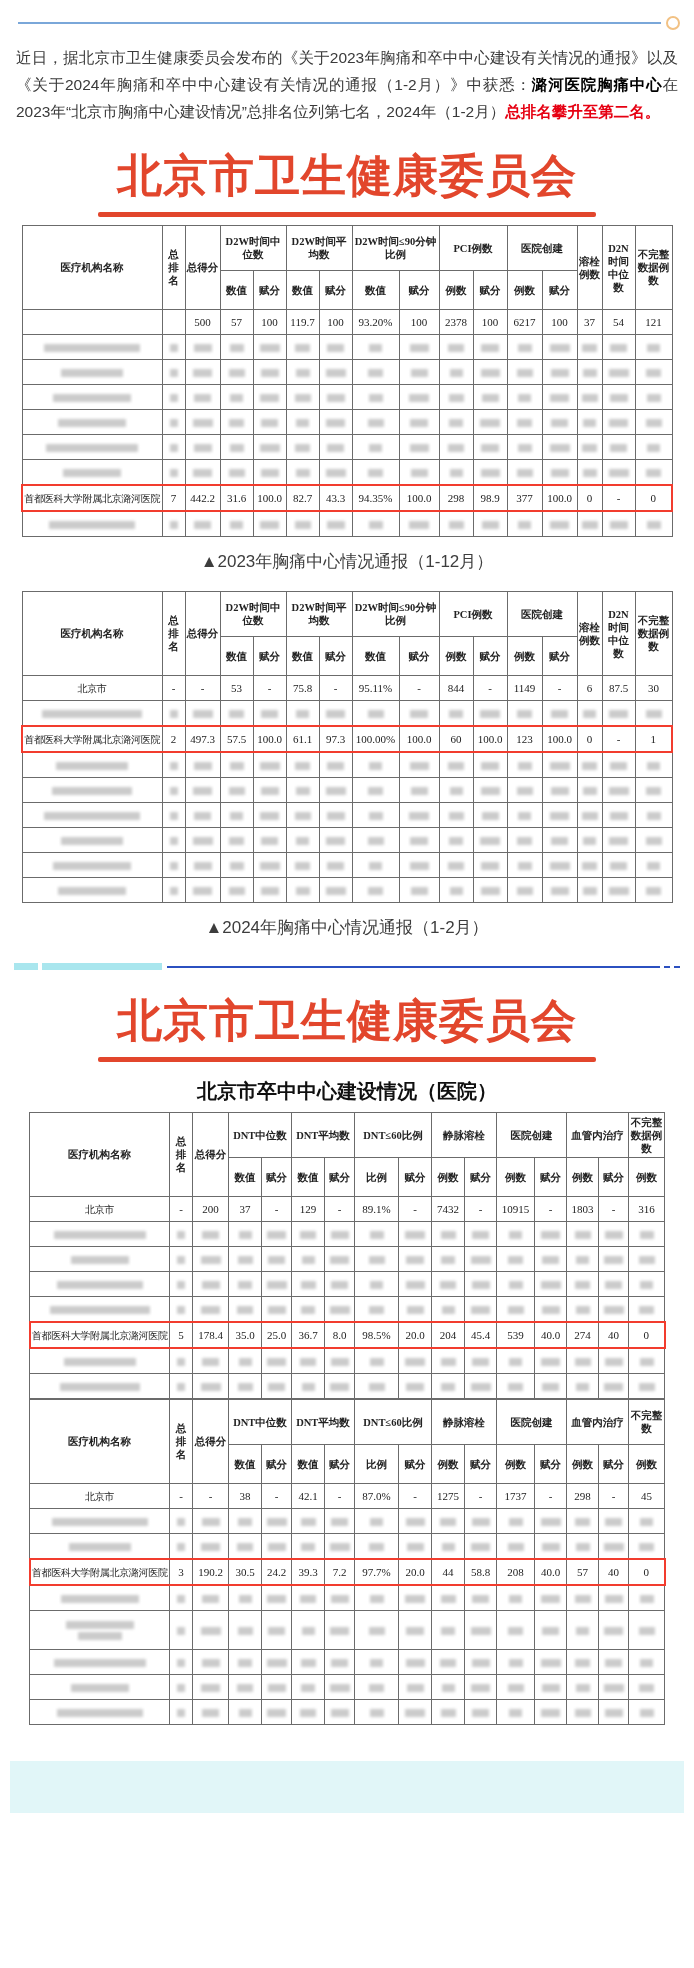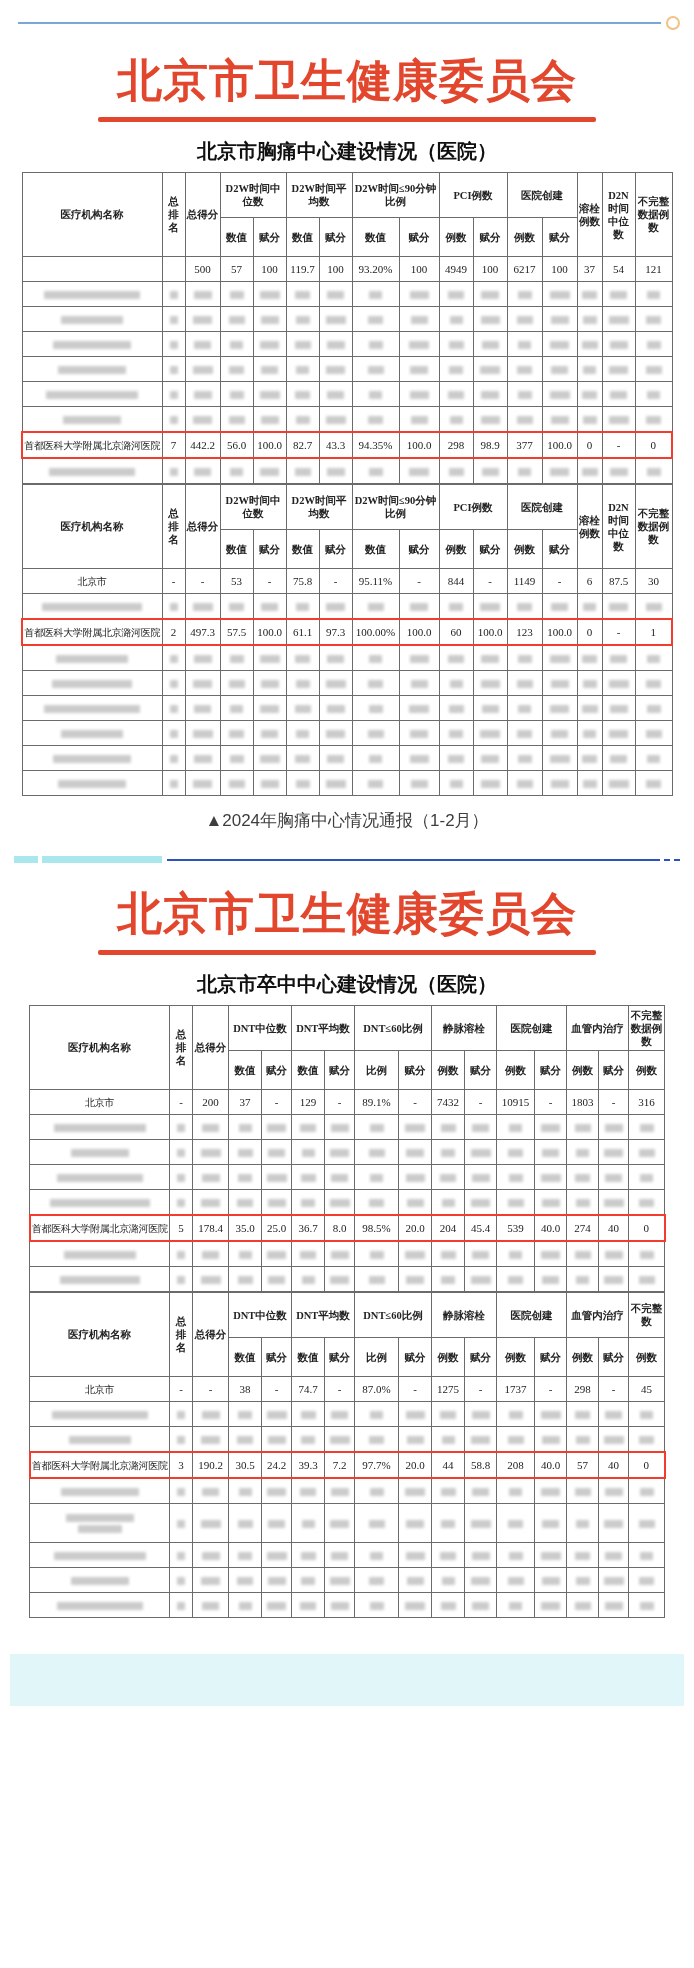--- a/index.html
+++ b/index.html
@@ -39,27 +39,27 @@
 </head>
 <body>
 
 <div class="page">
 
   <div class="top-rule">
     <div class="line"></div>
     <div class="circle"></div>
   </div>
 
+  <p class="intro"><span>近日，据北京市卫生健康委员会发布的《关于2023年胸痛和卒中中心建设有关情况的通报》以及《关于2024年胸痛和卒中中心建设有关情况的通报（1-2月）》中获悉：</span><b>潞河医院胸痛中心</b><span>在2023年“北京市胸痛中心建设情况”总排名位列第七名，2024年（1-2月）</span><span class="red-bold">总排名攀升至第二名。</span></p>
 
   <div class="banner">
     <div class="banner-title">北京市卫生健康委员会</div>
     <div class="banner-rule"></div>
   </div>
 
-  <div class="table-title">北京市胸痛中心建设情况（医院）</div>
   <div class="tbl-host">
       <table class="rank-table">
         <colgroup>
           <col style="width: 140px;">
           <col style="width: 23px;">
           <col style="width: 35px;">
           <col style="width: 33px;">
           <col style="width: 33px;">
           <col style="width: 33px;">
           <col style="width: 33px;">
@@ -104,21 +104,21 @@
           <tr>
             <td class="name-cell"></td>
             <td></td>
             <td>500</td>
             <td>57</td>
             <td>100</td>
             <td>119.7</td>
             <td>100</td>
             <td>93.20%</td>
             <td>100</td>
-            <td>4949</td>
+            <td>2378</td>
             <td>100</td>
             <td>6217</td>
             <td>100</td>
             <td>37</td>
             <td>54</td>
             <td>121</td>
           </tr>
           <tr class="redacted">
             <td><span class="bar" style="width: 96px;"></span></td>
             <td><span class="bar" style="width: 8px;"></span></td>
@@ -224,21 +224,21 @@
             <td><span class="bar" style="width: 16px;"></span></td>
             <td><span class="bar" style="width: 18px;"></span></td>
             <td><span class="bar" style="width: 14px;"></span></td>
             <td><span class="bar" style="width: 20px;"></span></td>
             <td><span class="bar" style="width: 15px;"></span></td>
           </tr>
           <tr class="hl">
             <td class="name-cell">首都医科大学附属北京潞河医院</td>
             <td>7</td>
             <td>442.2</td>
-            <td>56.0</td>
+            <td>31.6</td>
             <td>100.0</td>
             <td>82.7</td>
             <td>43.3</td>
             <td>94.35%</td>
             <td>100.0</td>
             <td>298</td>
             <td>98.9</td>
             <td>377</td>
             <td>100.0</td>
             <td>0</td>
@@ -259,20 +259,21 @@
             <td><span class="bar" style="width: 17px;"></span></td>
             <td><span class="bar" style="width: 13px;"></span></td>
             <td><span class="bar" style="width: 19px;"></span></td>
             <td><span class="bar" style="width: 16px;"></span></td>
             <td><span class="bar" style="width: 18px;"></span></td>
             <td><span class="bar" style="width: 14px;"></span></td>
           </tr>
         </tbody>
       </table>
     </div>
+  <div class="caption">▲2023年胸痛中心情况通报（1-12月）</div>
 
   <div class="tbl-host">
       <table class="rank-table">
         <colgroup>
           <col style="width: 140px;">
           <col style="width: 23px;">
           <col style="width: 35px;">
           <col style="width: 33px;">
           <col style="width: 33px;">
           <col style="width: 33px;">
@@ -743,21 +744,21 @@
             <th>例数</th>
           </tr>
         </thead>
         <tbody>
           <tr>
             <td class="name-cell">北京市</td>
             <td>-</td>
             <td>-</td>
             <td>38</td>
             <td>-</td>
-            <td>74.7</td>
+            <td>42.1</td>
             <td>-</td>
             <td>87.0%</td>
             <td>-</td>
             <td>1275</td>
             <td>-</td>
             <td>1737</td>
             <td>-</td>
             <td>298</td>
             <td>-</td>
             <td>45</td>

